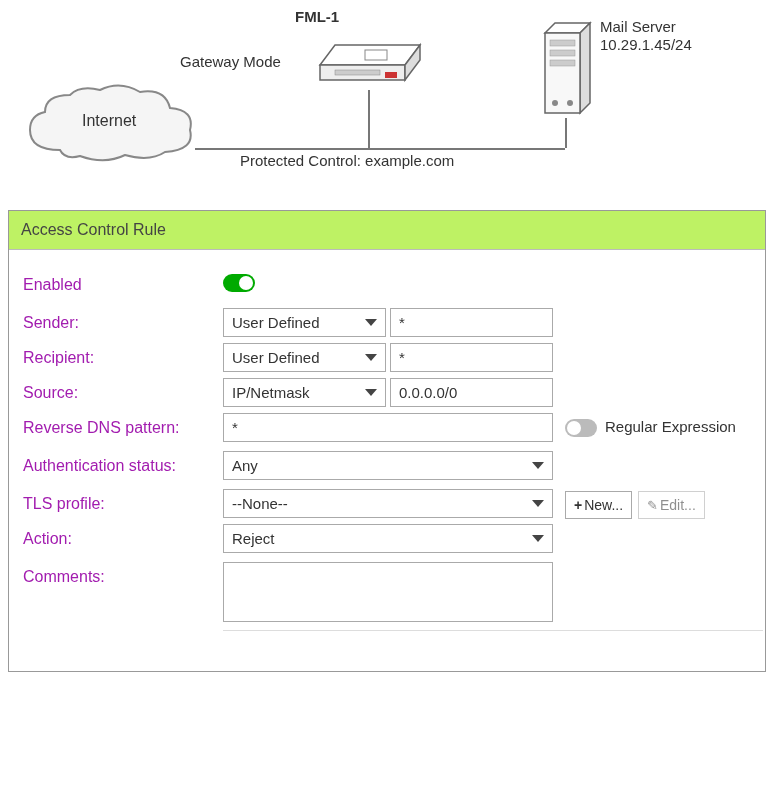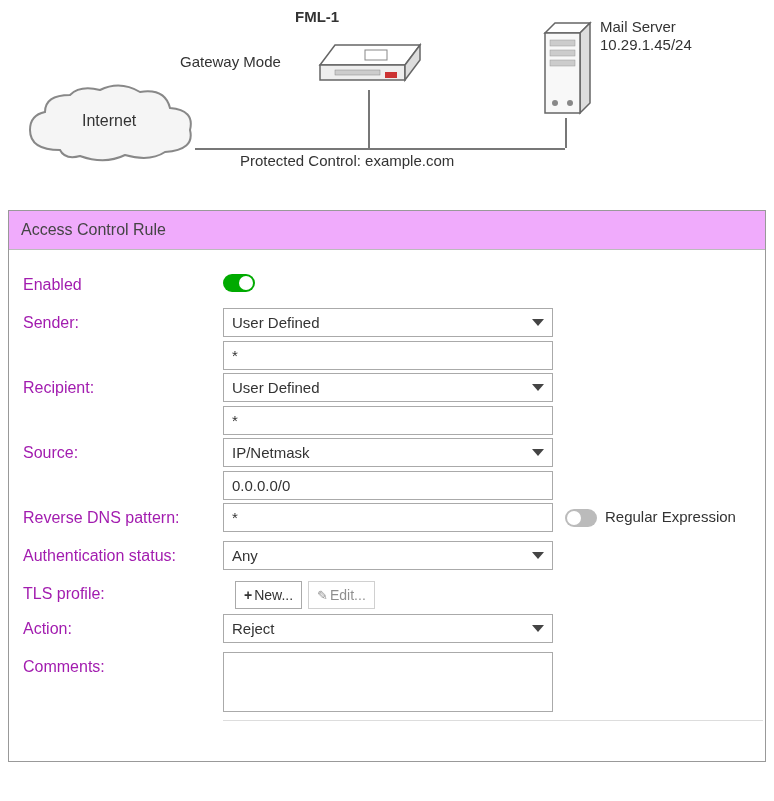--- a/index.html
+++ b/index.html
@@ -22,27 +22,27 @@
   
   .line { position: absolute; background: #777; }
   .hline1 { top: 148px; left: 195px; width: 370px; height: 2px; }
   .vline-fml { top: 90px; left: 368px; width: 2px; height: 58px; }
   .vline-srv { top: 118px; left: 565px; width: 2px; height: 30px; }
   
   .protected { position: absolute; top: 152px; left: 240px; font-size: 15px; }
   
   
   .panel { margin: 10px 8px 0 8px; border: 1px solid #999; background: #fff; }
-  .panel-header { background: #f0abfc; border-bottom: 1px solid #bbb; padding: 10px 12px; font-size: 16px; color: #444; }
+  .panel-header { background: #bef264; border-bottom: 1px solid #bbb; padding: 10px 12px; font-size: 16px; color: #444; }
   .panel-body { padding: 20px 14px 40px 14px; }
   
   .form-row { display: flex; align-items: flex-start; margin-bottom: 6px; min-height: 32px; }
   .form-row.tight { margin-bottom: 3px; }
   .form-label { width: 200px; padding-top: 6px; font-size: 16px; color: #a21caf; }
-  .form-control-col { width: 330px; display: flex; flex-direction: column; gap: 4px; }
+  .form-control-col { width: 330px; display: flex; flex-direction: row; gap: 4px; }
   .form-extra { flex: 1; padding-left: 12px; display: flex; align-items: center; gap: 6px; padding-top: 2px; }
   
   
   .toggle { width: 32px; height: 18px; border-radius: 10px; position: relative; display: inline-block; margin-top: 4px; }
   .toggle.on { background: #0a0; }
   .toggle.off { background: #bbb; }
   .toggle .knob { width: 14px; height: 14px; background: #fff; border-radius: 50%; position: absolute; top: 2px; }
   .toggle.on .knob { right: 2px; }
   .toggle.off .knob { left: 2px; }
   
@@ -172,20 +172,26 @@
       <div class="form-control-col">
         <div class="sel">
             <span>Any</span>
             <span class="caret"></span>
           </div>
       </div>
     </div>
 
     <div class="form-row tight">
       <div class="form-label">TLS profile:</div>
+      <div class="form-control-col">
+        <div class="sel">
+            <span>--None--</span>
+            <span class="caret"></span>
+          </div>
+      </div>
       <div class="form-extra">
         <button class="btn">
             <span class="plus">+</span> 
             <span>New...</span>
           </button>
         <button class="btn disabled">
             <span class="edit-icon">✎</span> 
             <span>Edit...</span>
           </button>
       </div>

